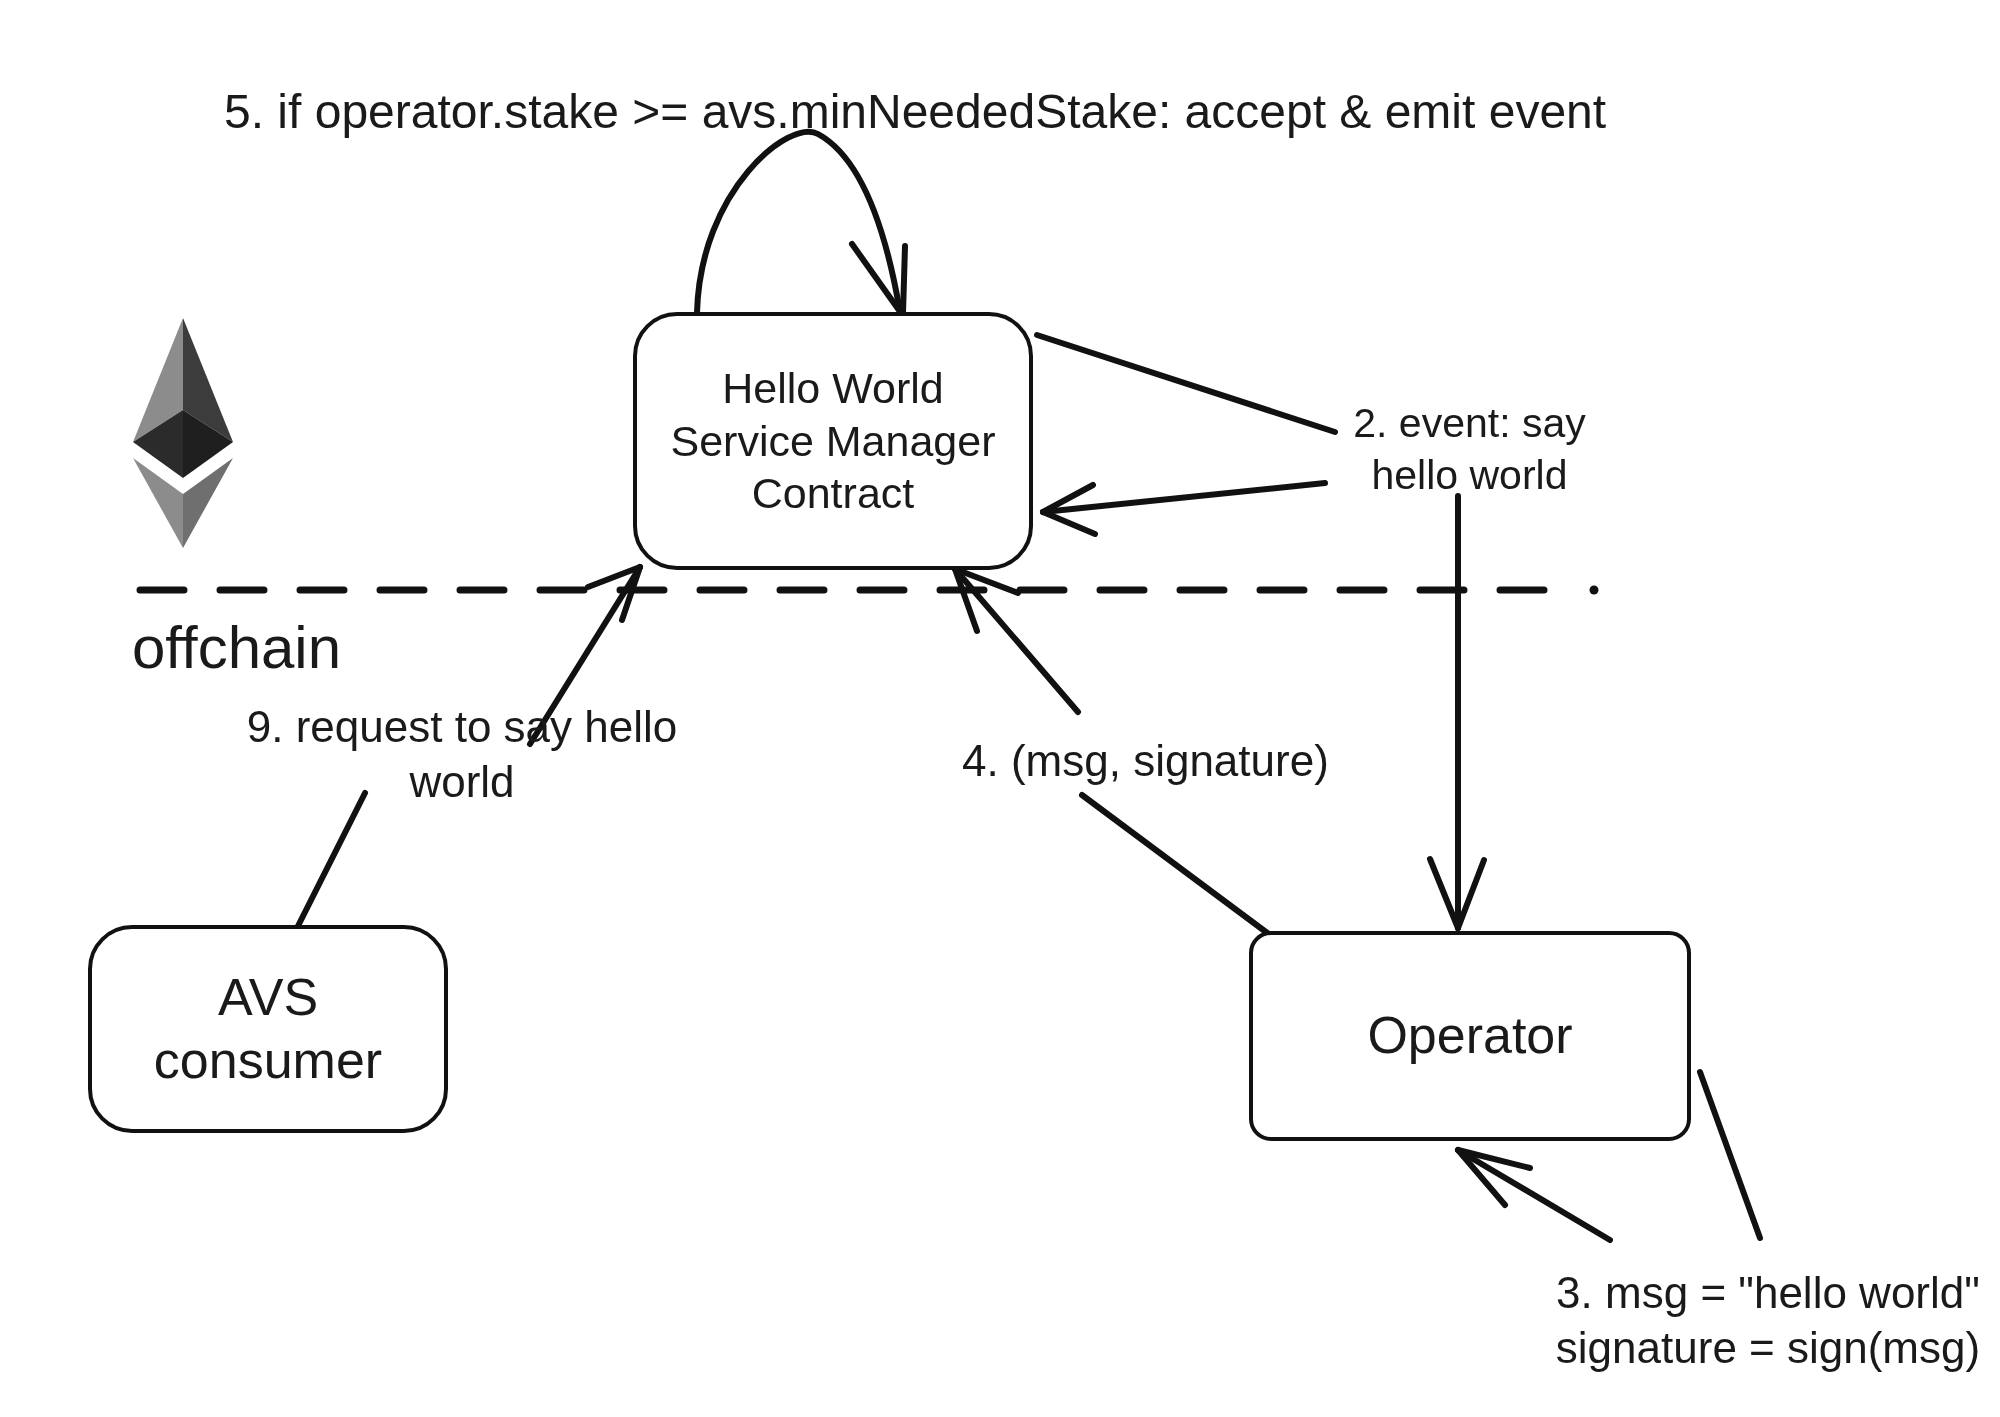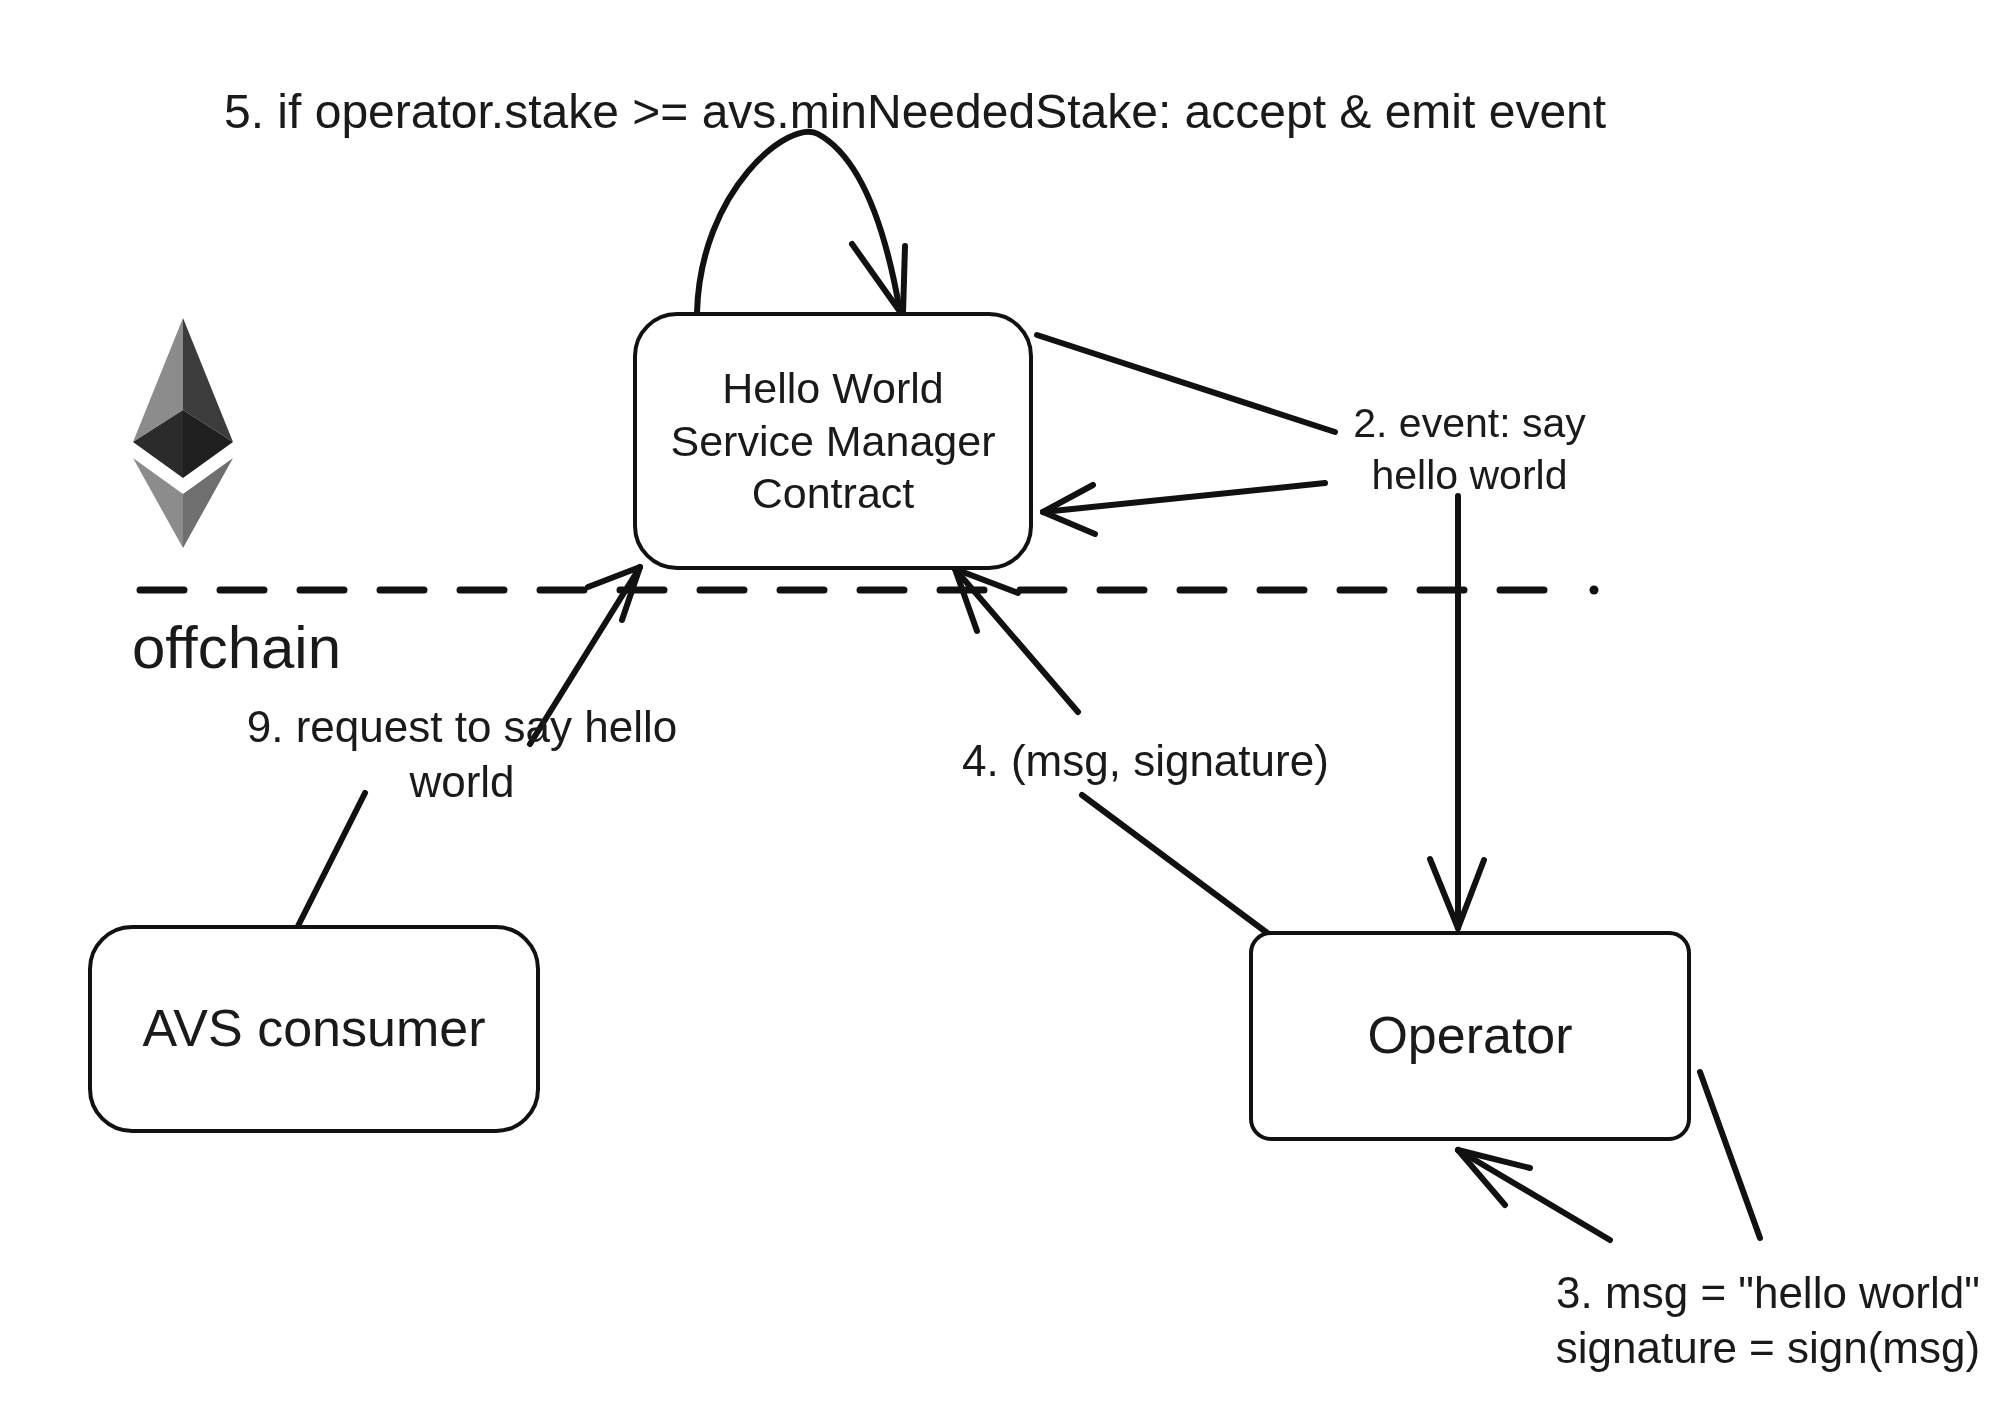--- a/index.html
+++ b/index.html
@@ -41,21 +41,21 @@
   #node-service-manager {
     left: 633px;
     top: 312px;
     width: 400px;
     height: 258px;
     font-size: 43px;
   }
   #node-avs-consumer {
     left: 88px;
     top: 925px;
-    width: 452px;
+    width: 360px;
     height: 208px;
     font-size: 52px;
   }
   #node-operator {
     left: 1249px;
     top: 931px;
     width: 442px;
     height: 210px;
     font-size: 52px;
     border-radius: 22px;

